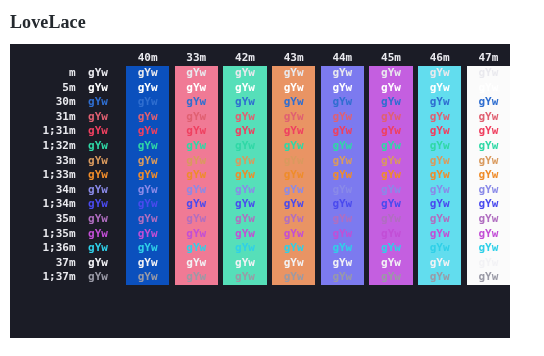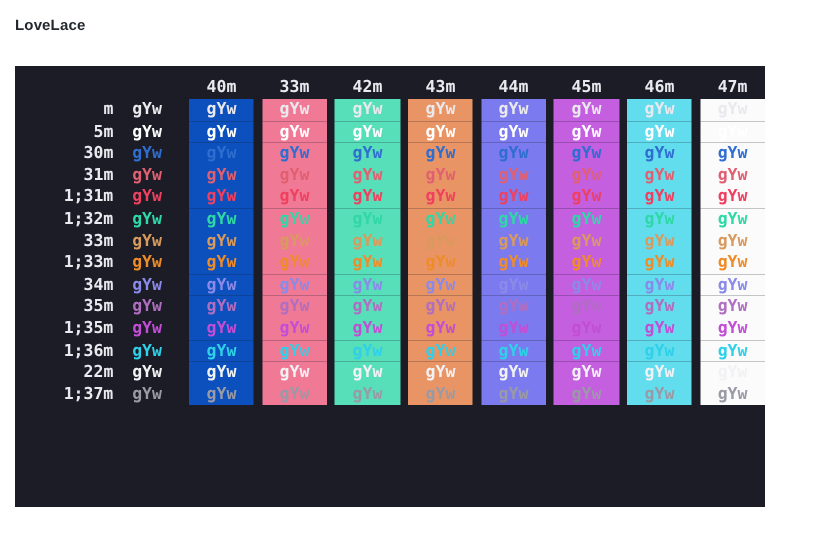--- a/index.html
+++ b/index.html
@@ -8,23 +8,23 @@
     padding: 0;
     background: #ffffff;
     width: 544px;
     height: 356px;
     overflow: hidden;
   }
   body {
     font-family: "DejaVu Sans Mono", "Liberation Mono", monospace;
   }
   #page-title {
-    font-family: Liberation Sans, sans-serif;
+    font-family: Liberation Serif, serif;
     font-weight: bold;
-    font-size: 10px;
+    font-size: 18px;
     color: #24292e;
     margin: 12px 0 0 10px;
     letter-spacing: 0.1px;
   }
   #ansi-table-panel {
     position: absolute;
     left: 10px;
     top: 44px;
     width: 500px;
     height: 294px;
@@ -299,20 +299,40 @@
           <td class="cell spacer"></td>
           <td class="cell" style="background: rgb(124, 122, 239); color: rgb(138, 138, 232);">gYw</td>
           <td class="cell spacer"></td>
           <td class="cell" style="background: rgb(196, 95, 224); color: rgb(138, 138, 232);">gYw</td>
           <td class="cell spacer"></td>
           <td class="cell" style="background: rgb(98, 221, 238); color: rgb(138, 138, 232);">gYw</td>
           <td class="cell spacer"></td>
           <td class="cell" style="background: rgb(251, 251, 251); color: rgb(138, 138, 232);">gYw</td>
         </tr>
         <tr>
+          <td class="rowlabel">1;34m</td>
+          <td class="cell" style="background: rgb(27, 28, 38); color: rgb(74, 74, 238);">gYw</td>
+          <td class="cell spacer"></td>
+          <td class="cell" style="background: rgb(11, 80, 189); color: rgb(74, 74, 238);">gYw</td>
+          <td class="cell spacer"></td>
+          <td class="cell" style="background: rgb(240, 122, 149); color: rgb(74, 74, 238);">gYw</td>
+          <td class="cell spacer"></td>
+          <td class="cell" style="background: rgb(86, 223, 185); color: rgb(74, 74, 238);">gYw</td>
+          <td class="cell spacer"></td>
+          <td class="cell" style="background: rgb(233, 148, 100); color: rgb(74, 74, 238);">gYw</td>
+          <td class="cell spacer"></td>
+          <td class="cell" style="background: rgb(124, 122, 239); color: rgb(74, 74, 238);">gYw</td>
+          <td class="cell spacer"></td>
+          <td class="cell" style="background: rgb(196, 95, 224); color: rgb(74, 74, 238);">gYw</td>
+          <td class="cell spacer"></td>
+          <td class="cell" style="background: rgb(98, 221, 238); color: rgb(74, 74, 238);">gYw</td>
+          <td class="cell spacer"></td>
+          <td class="cell" style="background: rgb(251, 251, 251); color: rgb(74, 74, 238);">gYw</td>
+        </tr>
+        <tr>
           <td class="rowlabel">35m</td>
           <td class="cell" style="background: rgb(27, 28, 38); color: rgb(176, 110, 192);">gYw</td>
           <td class="cell spacer"></td>
           <td class="cell" style="background: rgb(11, 80, 189); color: rgb(176, 110, 192);">gYw</td>
           <td class="cell spacer"></td>
           <td class="cell" style="background: rgb(240, 122, 149); color: rgb(176, 110, 192);">gYw</td>
           <td class="cell spacer"></td>
           <td class="cell" style="background: rgb(86, 223, 185); color: rgb(176, 110, 192);">gYw</td>
           <td class="cell spacer"></td>
           <td class="cell" style="background: rgb(233, 148, 100); color: rgb(176, 110, 192);">gYw</td>
@@ -359,21 +379,21 @@
           <td class="cell spacer"></td>
           <td class="cell" style="background: rgb(124, 122, 239); color: rgb(47, 208, 232);">gYw</td>
           <td class="cell spacer"></td>
           <td class="cell" style="background: rgb(196, 95, 224); color: rgb(47, 208, 232);">gYw</td>
           <td class="cell spacer"></td>
           <td class="cell" style="background: rgb(98, 221, 238); color: rgb(47, 208, 232);">gYw</td>
           <td class="cell spacer"></td>
           <td class="cell" style="background: rgb(251, 251, 251); color: rgb(47, 208, 232);">gYw</td>
         </tr>
         <tr>
-          <td class="rowlabel">22m</td>
+          <td class="rowlabel">37m</td>
           <td class="cell" style="background: rgb(27, 28, 38); color: rgb(242, 242, 245);">gYw</td>
           <td class="cell spacer"></td>
           <td class="cell" style="background: rgb(11, 80, 189); color: rgb(242, 242, 245);">gYw</td>
           <td class="cell spacer"></td>
           <td class="cell" style="background: rgb(240, 122, 149); color: rgb(242, 242, 245);">gYw</td>
           <td class="cell spacer"></td>
           <td class="cell" style="background: rgb(86, 223, 185); color: rgb(242, 242, 245);">gYw</td>
           <td class="cell spacer"></td>
           <td class="cell" style="background: rgb(233, 148, 100); color: rgb(242, 242, 245);">gYw</td>
           <td class="cell spacer"></td>

